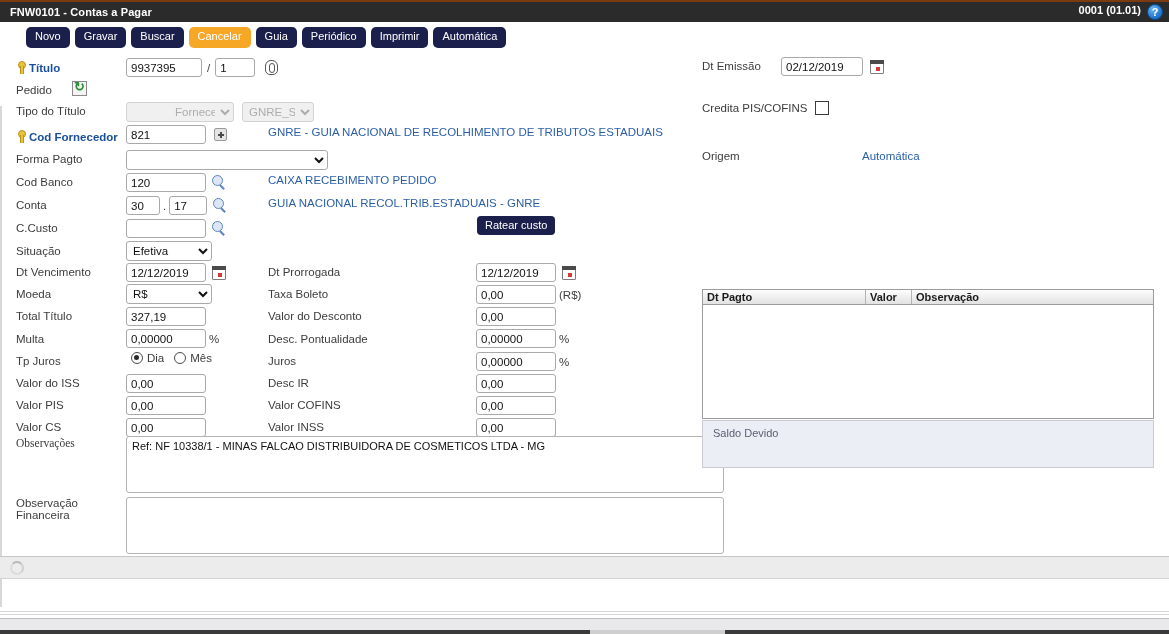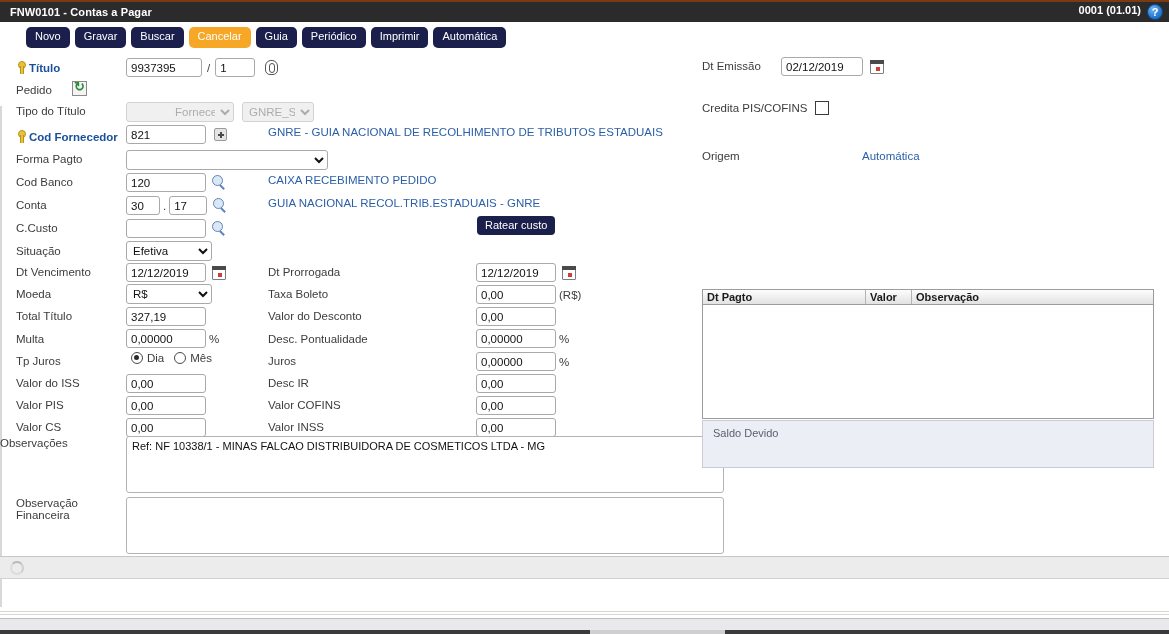--- a/index.html
+++ b/index.html
@@ -505,21 +505,21 @@
       <input class="fld" style="width: 80px;" value="0,00">
     </div>
 
     <div class="row" style="left:268px; top:368px;">
       <span class="lbl">Valor INSS</span>
     </div>
     <div class="row" style="left:476px; top:365px;">
       <input class="fld" style="width: 80px;" value="0,00">
     </div>
 
-    <div class="row" style="left:0; top:384px;">
+    <div class="row" style="left:16px; top:384px;font-family:Liberation Serif, serif;">
       <span class="lbl">Observações</span>
     </div>
     <textarea class="ta" style="position: absolute; left: 126px; top: 383px; width: 598px; height: 57px;">Ref: NF 10338/1 - MINAS FALCAO DISTRIBUIDORA DE COSMETICOS LTDA - MG</textarea>
 
     <div class="row" style="left:16px; top:444px; flex-direction:column; align-items:flex-start;">
       <span class="lbl">Observação</span>
       <span class="lbl">Financeira</span>
     </div>
     <textarea class="ta" style="position: absolute; left: 126px; top: 444px; width: 598px; height: 57px;"></textarea>
 

